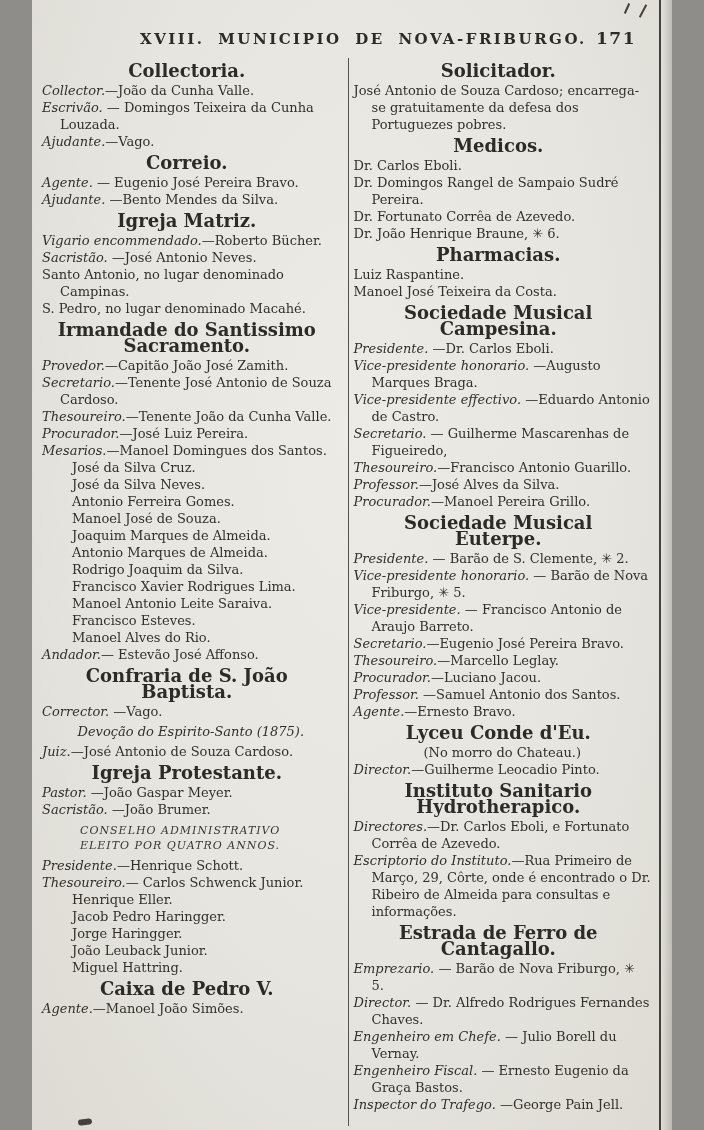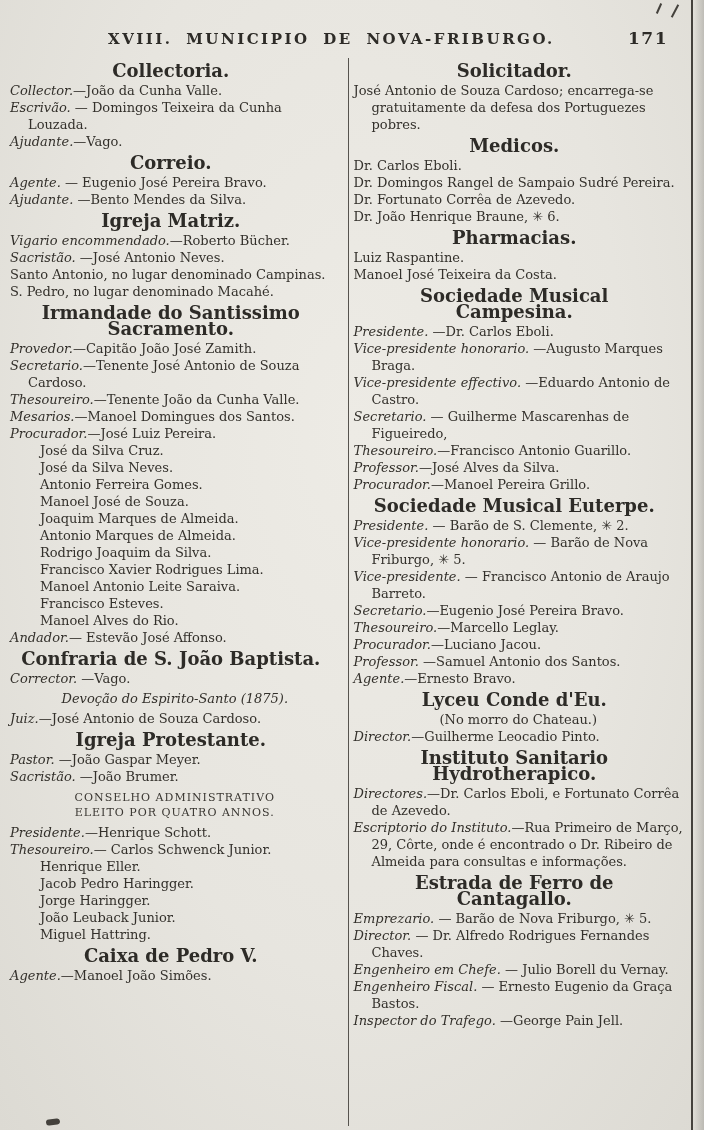--- a/index.html
+++ b/index.html
@@ -1,19 +1,19 @@
 <!DOCTYPE html>
 <html><head>
 <meta charset="utf-8">
 <style>
   * { margin: 0; padding: 0; box-sizing: border-box; }
   html, body { background: #8f8d89; }
   .page {
     position: relative;
-    width: 704px;
+    width: 640px;
     height: 1130px;
     margin: 0 auto;
     overflow: hidden;
     background: radial-gradient(ellipse at 50% 38%, #edebe5 0%, #e7e5df 55%, #dcdad3 100%);
     font-family: "DejaVu Serif", "Liberation Serif", serif;
     color: #33302b;
   }
   .page-header { position: absolute; top: 28px; left: 0; width: 100%; height: 26px; }
   .header-title {
     position: absolute; left: 108px; top: 2px;
@@ -32,22 +32,22 @@
   .divider { width: 1px; background: #56534e; margin: 0 3px; }
   .section-heading {
     text-align: center; font-weight: bold; font-size: 18px;
     margin: 5px 18px 3px 10px; line-height: 16px; color: #2d2b27;
   }
   p.item { font-size: 13px; line-height: 17px; }
   p.entry, p.plain { padding-left: 18px; text-indent: -18px; }
   p.member { padding-left: 30px; }
   p.subheading { text-align: center; font-style: italic; margin: 3px 0; }
   p.smallcaps {
-    text-align: center; font-size: 11px; letter-spacing: 1px;
-    margin: 5px 0 4px; padding: 0 38px; line-height: 15px; color: #3a3732;
+    text-align: left; font-size: 11px; letter-spacing: 1px;
+    margin: 5px 0 4px; padding: 0 38px; line-height: 15px; color: #3a3732; font-style: italic;
   }
   p.center { text-align: center; }
   .office { font-style: italic; }
   .page-edge {
     position: absolute; top: 0; bottom: 0; right: 11px; width: 2px;
     background: #45423d;
   }
   .page-edge-shadow {
     position: absolute; top: 0; bottom: 0; right: 0; width: 10px;
     background: linear-gradient(to right, rgba(90,88,84,0.0), rgba(90,88,84,0.25));
@@ -77,22 +77,22 @@
         <p class="item entry"><i class="office">Ajudante.</i><span> —Bento Mendes da Silva.</span></p>
         <div class="section-heading">Igreja Matriz.</div>
         <p class="item entry"><i class="office">Vigario encommendado.</i><span>—Roberto Bücher.</span></p>
         <p class="item entry"><i class="office">Sacristão.</i><span> —José Antonio Neves.</span></p>
         <p class="item plain">Santo Antonio, no lugar denominado Campinas.</p>
         <p class="item plain">S. Pedro, no lugar denominado Macahé.</p>
         <div class="section-heading">Irmandade do Santissimo Sacramento.</div>
         <p class="item entry"><i class="office">Provedor.</i><span>—Capitão João José Zamith.</span></p>
         <p class="item entry"><i class="office">Secretario.</i><span>—Tenente José Antonio de Souza Cardoso.</span></p>
         <p class="item entry"><i class="office">Thesoureiro.</i><span>—Tenente João da Cunha Valle.</span></p>
+        <p class="item entry"><i class="office">Procurador.</i><span>—José Luiz Pereira.</span></p>
         <p class="item entry"><i class="office">Mesarios.</i><span>—Manoel Domingues dos Santos.</span></p>
-        <p class="item entry"><i class="office">Procurador.</i><span>—José Luiz Pereira.</span></p>
         <p class="item member">José da Silva Cruz.</p>
         <p class="item member">José da Silva Neves.</p>
         <p class="item member">Antonio Ferreira Gomes.</p>
         <p class="item member">Manoel José de Souza.</p>
         <p class="item member">Joaquim Marques de Almeida.</p>
         <p class="item member">Antonio Marques de Almeida.</p>
         <p class="item member">Rodrigo Joaquim da Silva.</p>
         <p class="item member">Francisco Xavier Rodrigues Lima.</p>
         <p class="item member">Manoel Antonio Leite Saraiva.</p>
         <p class="item member">Francisco Esteves.</p>

